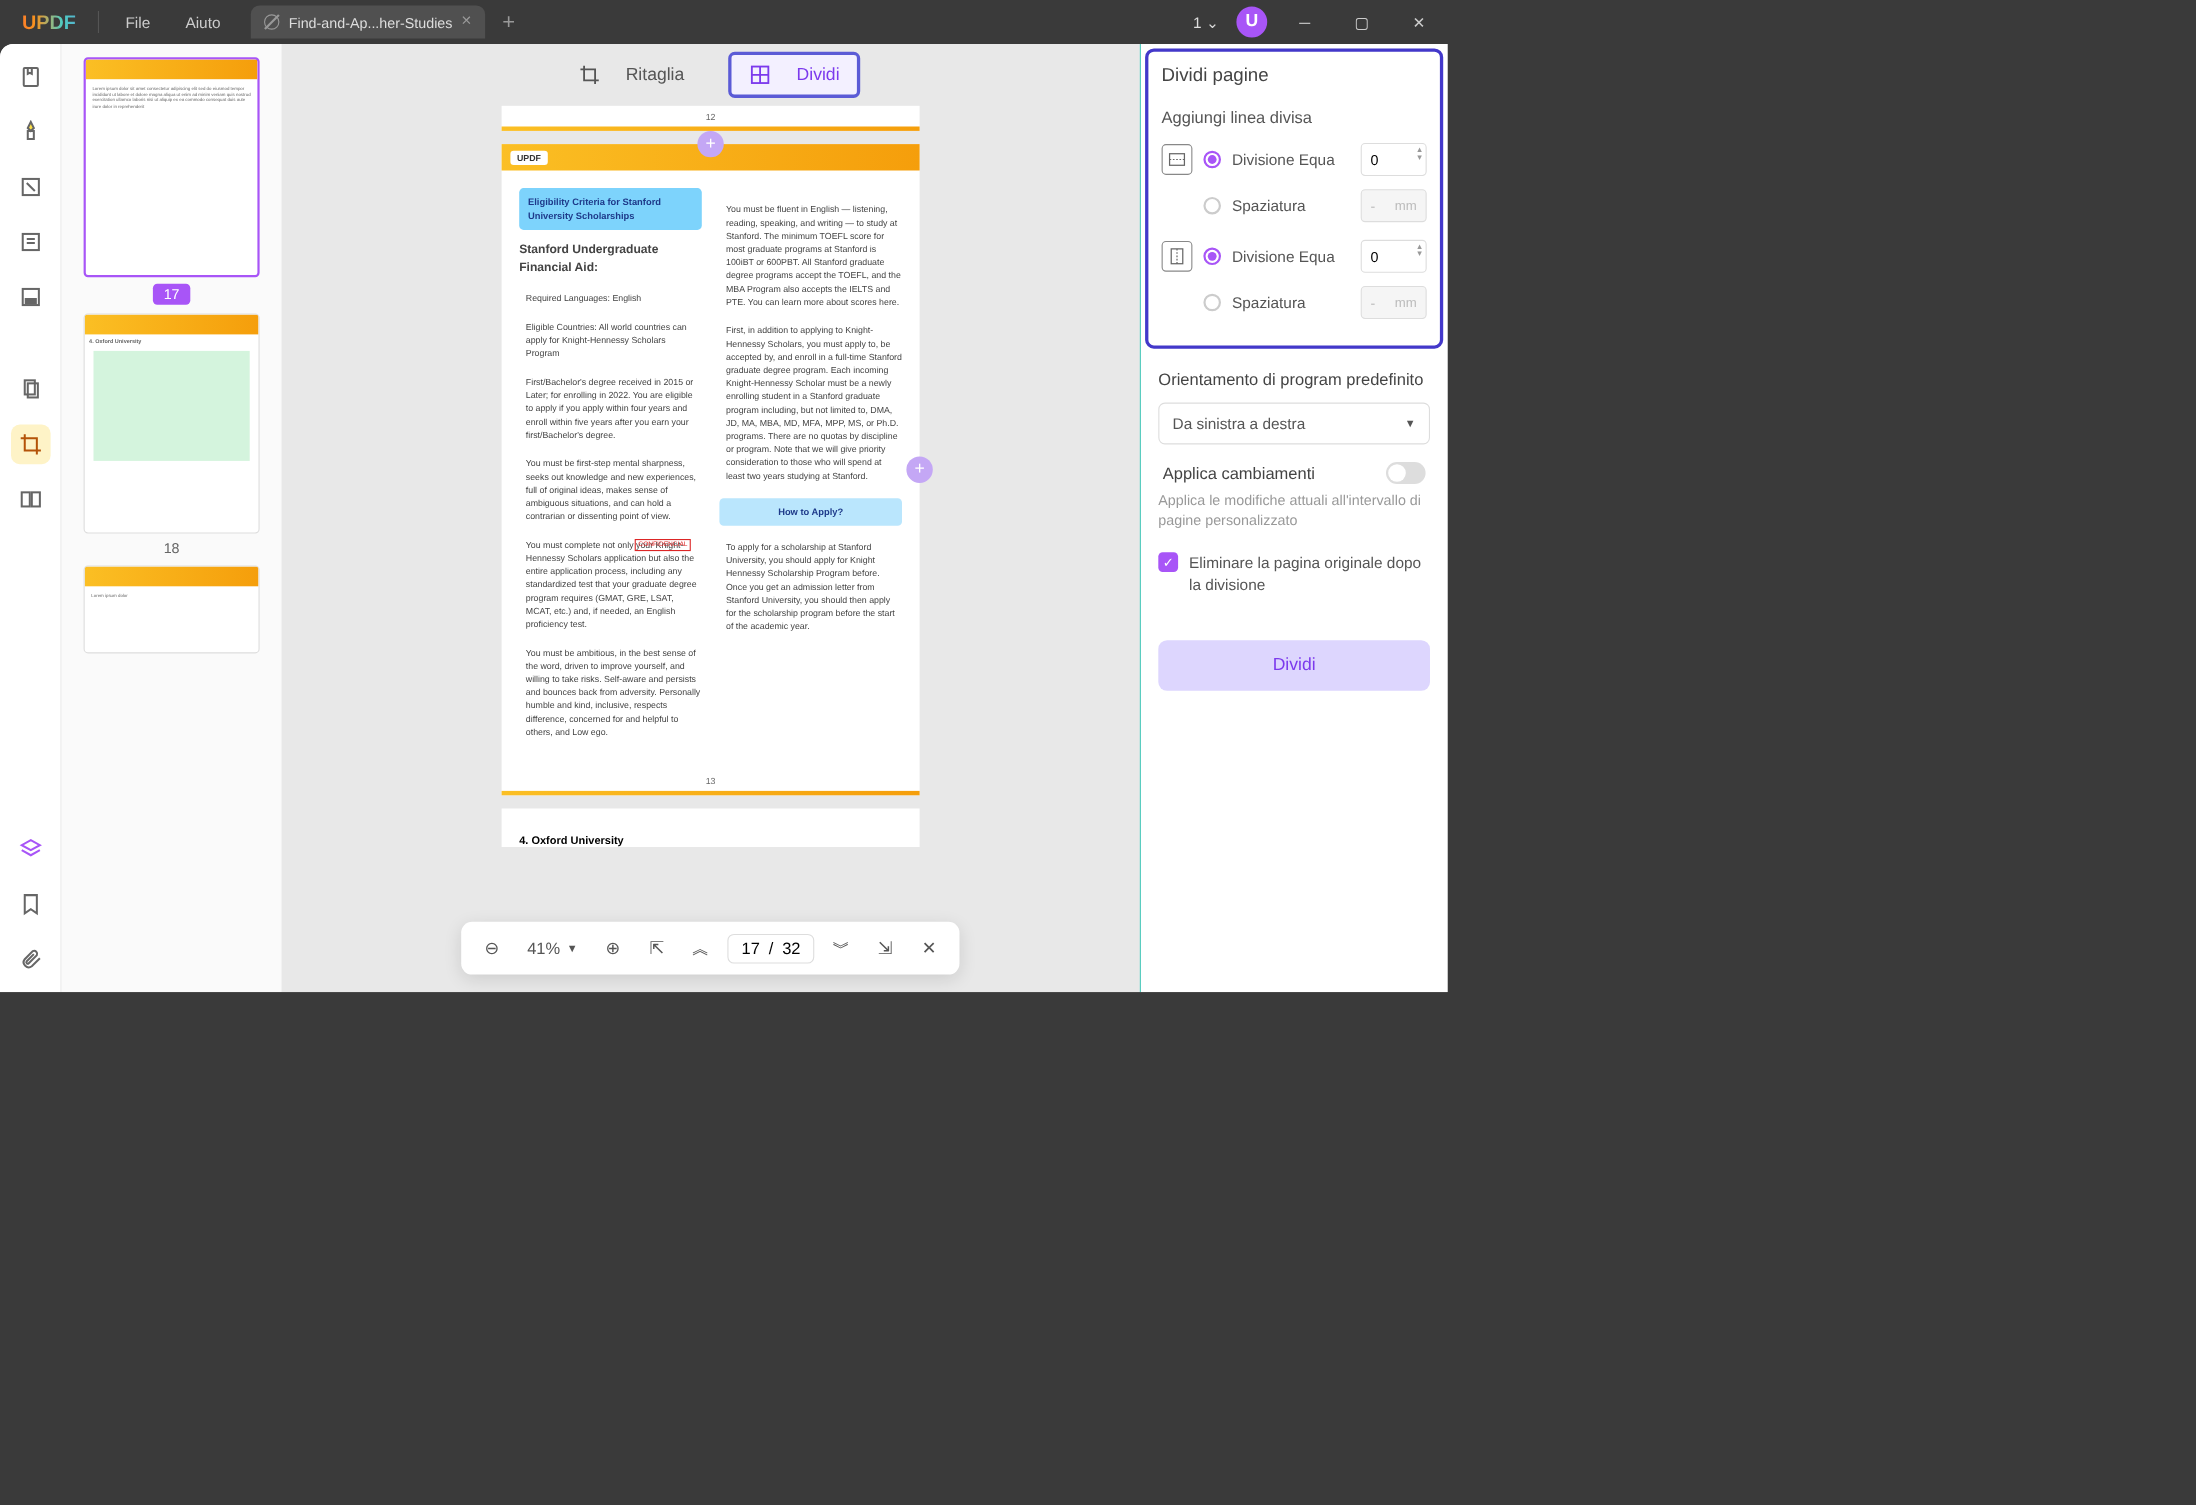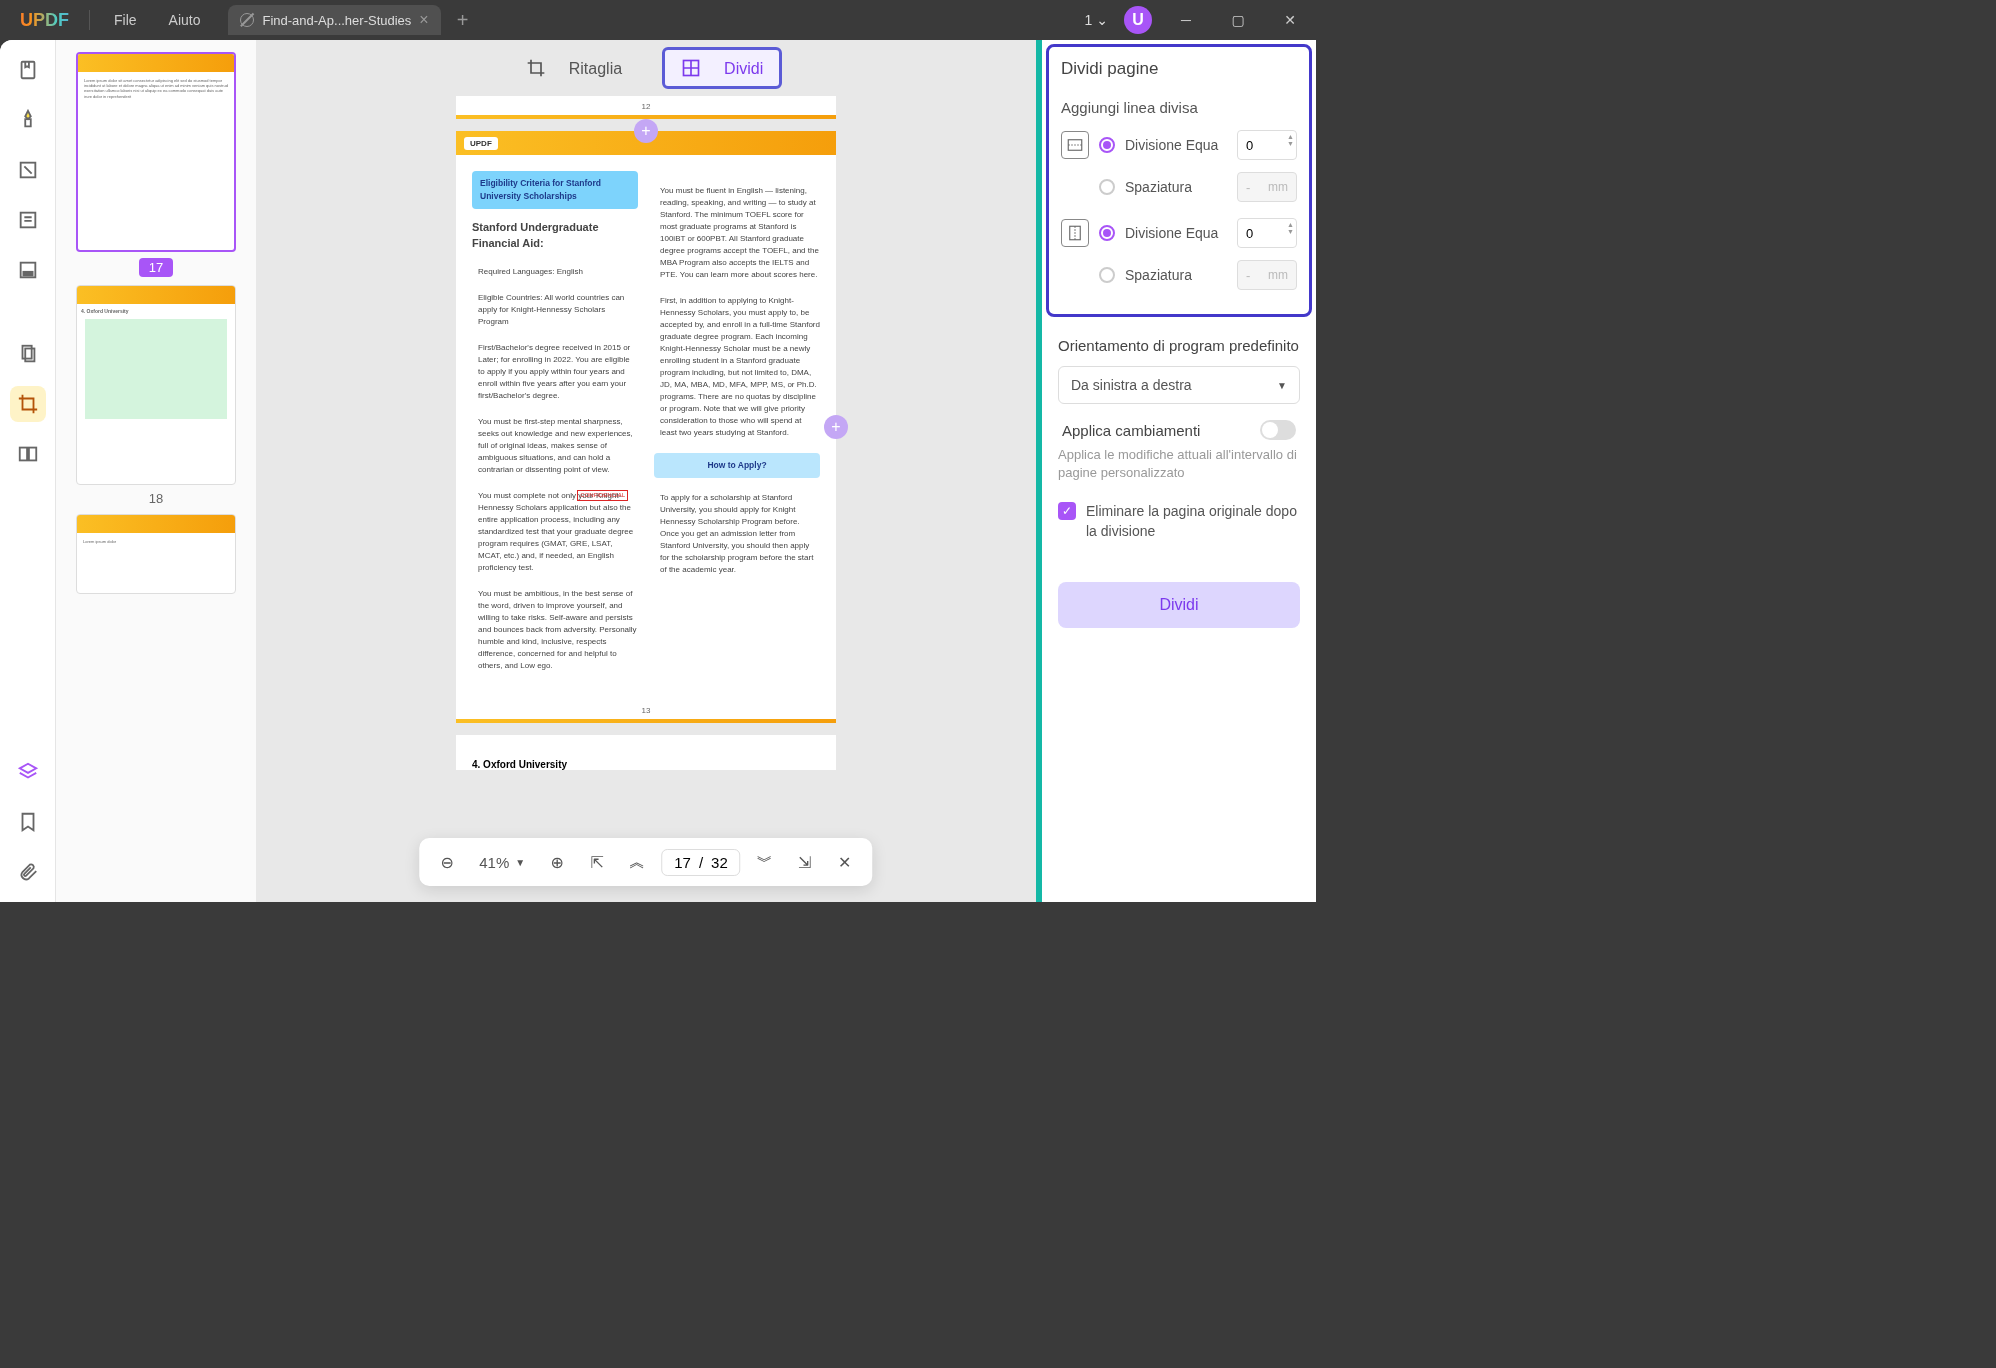--- a/index.html
+++ b/index.html
@@ -61,21 +61,21 @@
 .add-handle { position: absolute; width: 24px; height: 24px; border-radius: 50%; background: #c4a7f5; color: #fff; display: flex; align-items: center; justify-content: center; font-size: 16px; cursor: pointer; }
 .add-top { top: -12px; left: 50%; transform: translateX(-50%); }
 .add-right { right: -12px; top: 50%; transform: translateY(-50%); }
 
 .bottom-bar { position: absolute; bottom: 16px; left: 50%; transform: translateX(-50%); background: #fff; border-radius: 10px; box-shadow: 0 4px 16px rgba(0,0,0,0.12); display: flex; align-items: center; padding: 8px 12px; gap: 8px; }
 .bb-btn { width: 32px; height: 32px; display: flex; align-items: center; justify-content: center; cursor: pointer; color: #555; border-radius: 6px; }
 .bb-zoom { font-size: 15px; color: #555; padding: 0 8px; display: flex; align-items: center; gap: 6px; }
 .bb-pages { display: flex; align-items: center; gap: 8px; border: 1px solid #ddd; border-radius: 6px; padding: 4px 12px; font-size: 15px; }
 .bb-page-cur { font-weight: 500; }
 
-.right-panel { width: 280px; background: #fff; border-left: 6px solid #14b8a6; padding: 16px; overflow-y: auto; }
+.right-panel { width: 280px; background: #fff; border-left: 1px solid #14b8a6; padding: 16px; overflow-y: auto; }
 .highlight-box { border: 3px solid #4338ca; border-radius: 8px; padding: 12px; margin: -12px -12px 16px; }
 .panel-title { font-size: 17px; color: #444; margin-bottom: 20px; }
 .panel-subtitle { font-size: 15px; color: #555; margin-bottom: 14px; }
 .split-row { display: flex; align-items: center; gap: 10px; margin-bottom: 12px; }
 .split-icon { width: 28px; height: 28px; border: 1.5px solid #888; border-radius: 4px; display: flex; align-items: center; justify-content: center; }
 .split-icon svg { width: 18px; height: 18px; }
 .radio { width: 16px; height: 16px; border-radius: 50%; border: 2px solid #ccc; display: flex; align-items: center; justify-content: center; }
 .radio.checked { border-color: #a855f7; }
 .radio.checked::after { content: ''; width: 8px; height: 8px; border-radius: 50%; background: #a855f7; }
 .radio-label { font-size: 14px; color: #555; flex: 1; }

